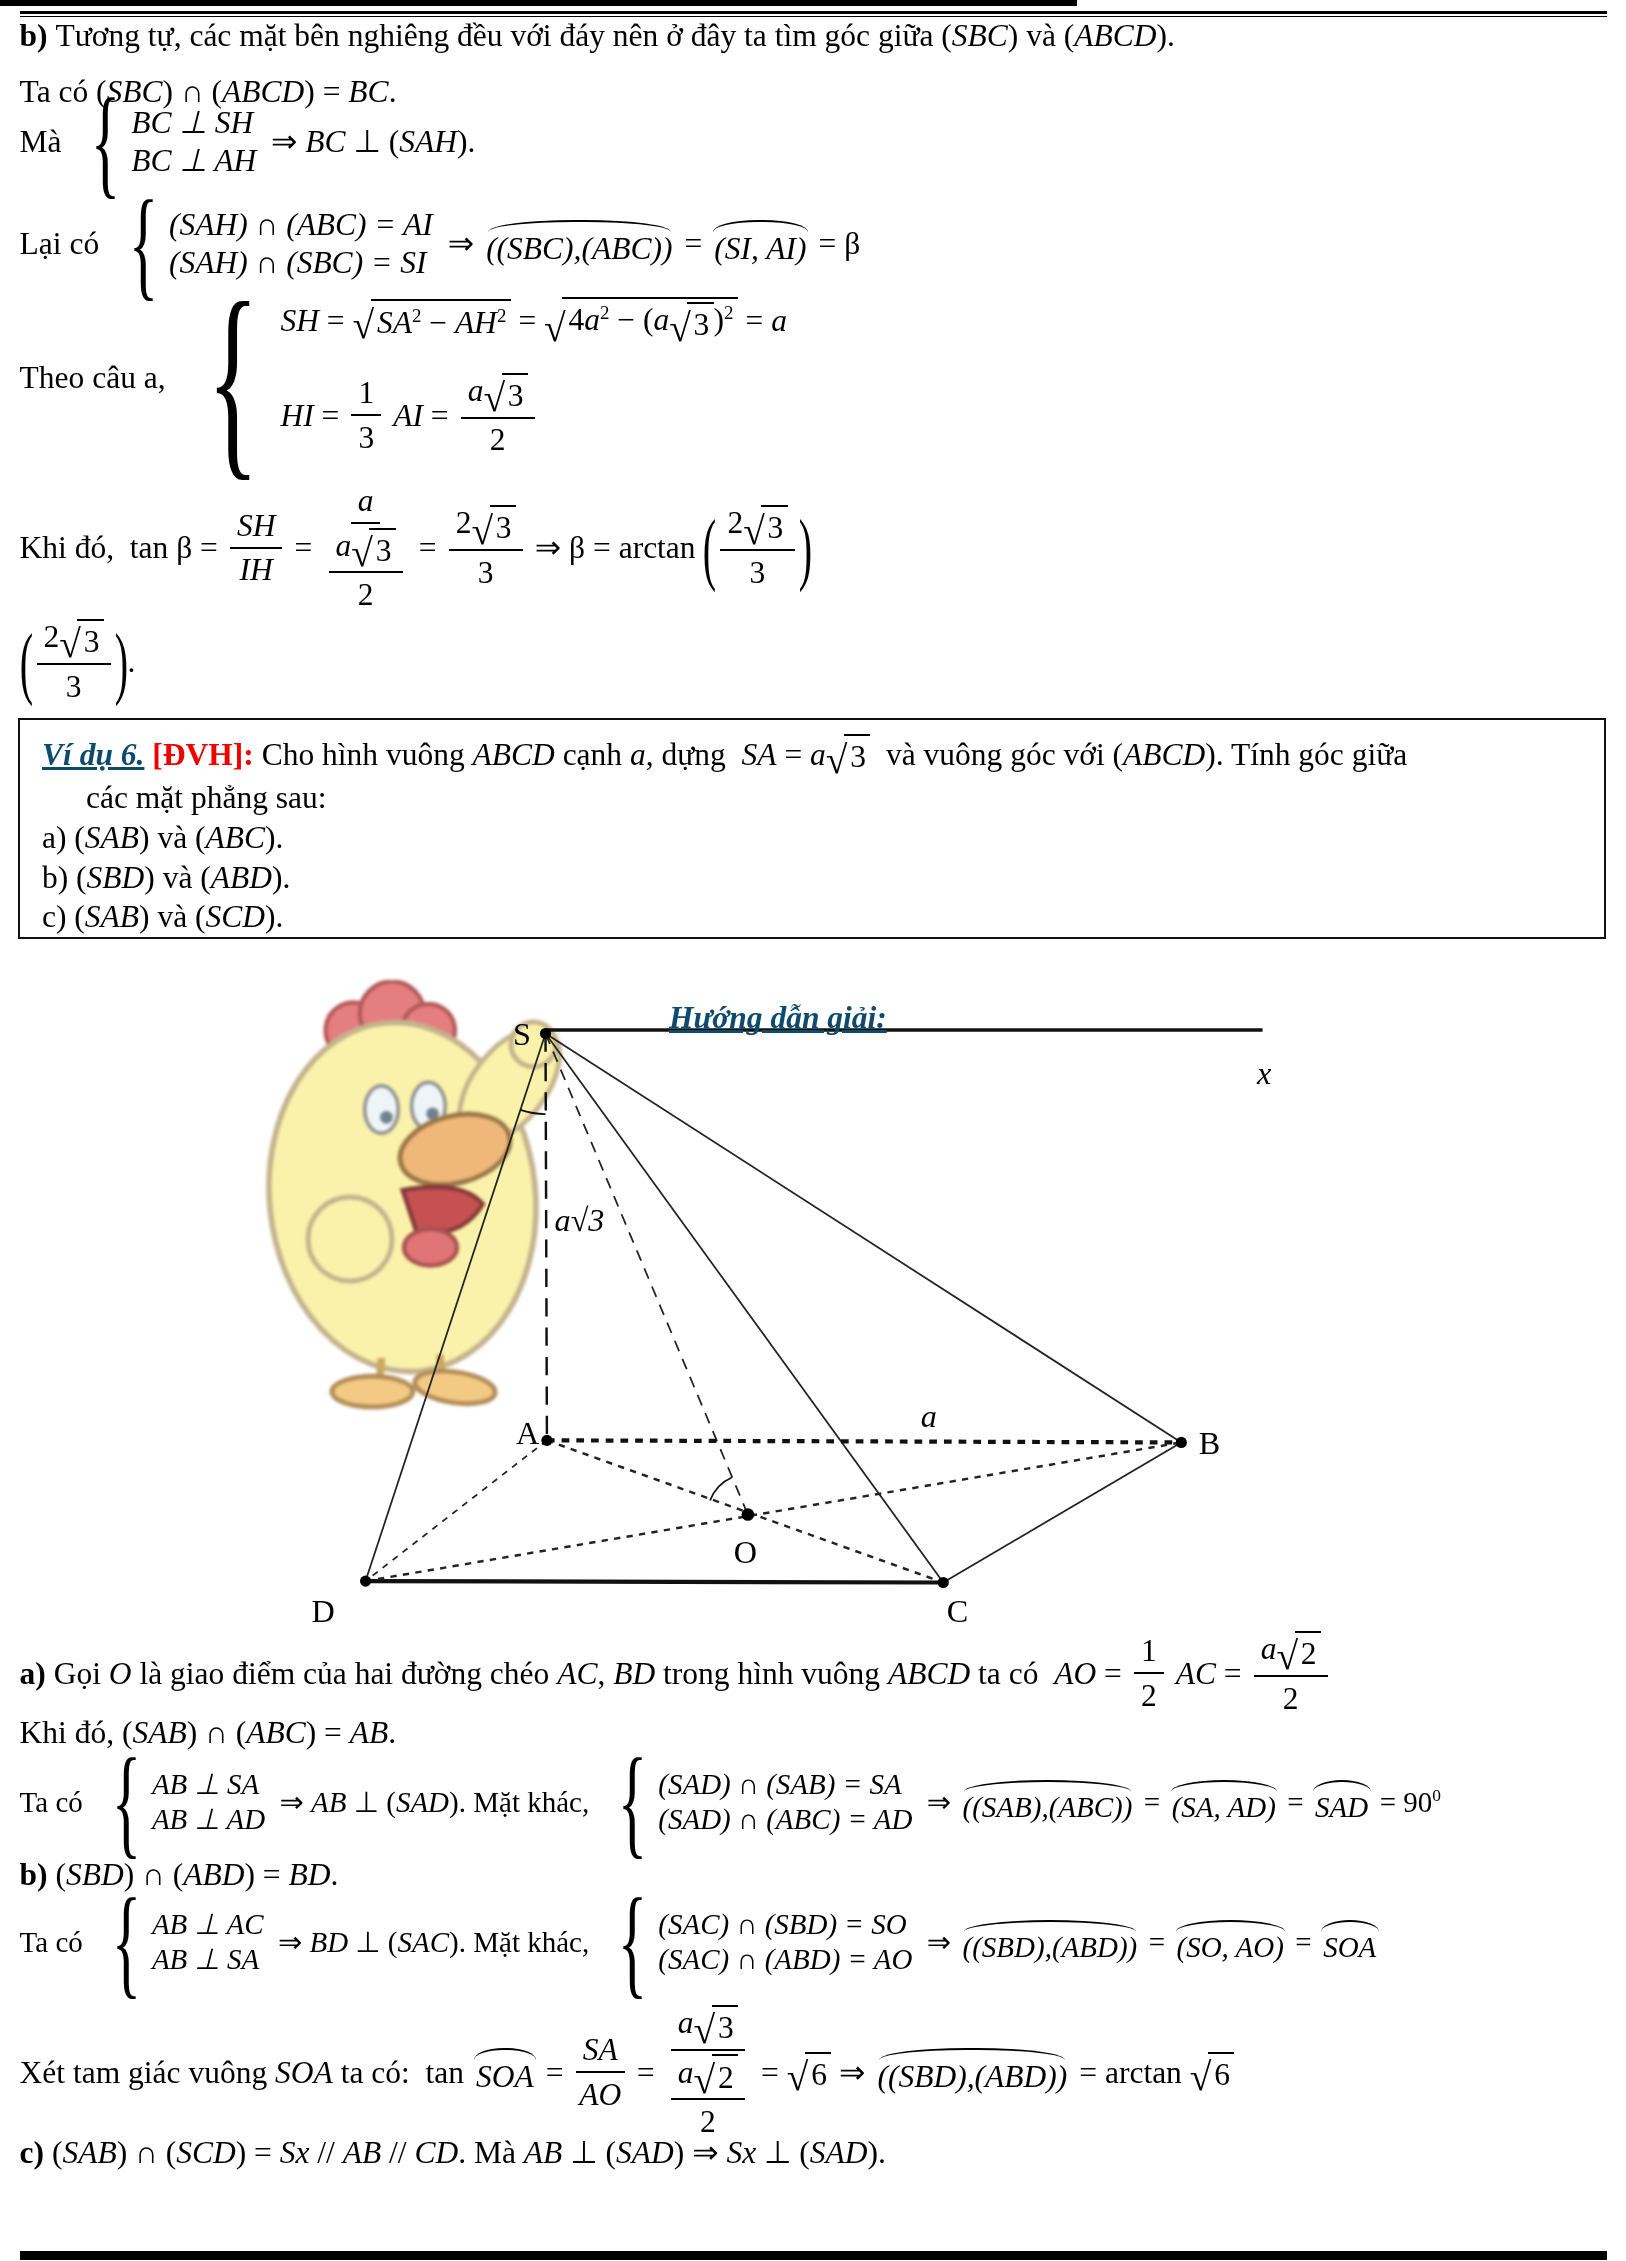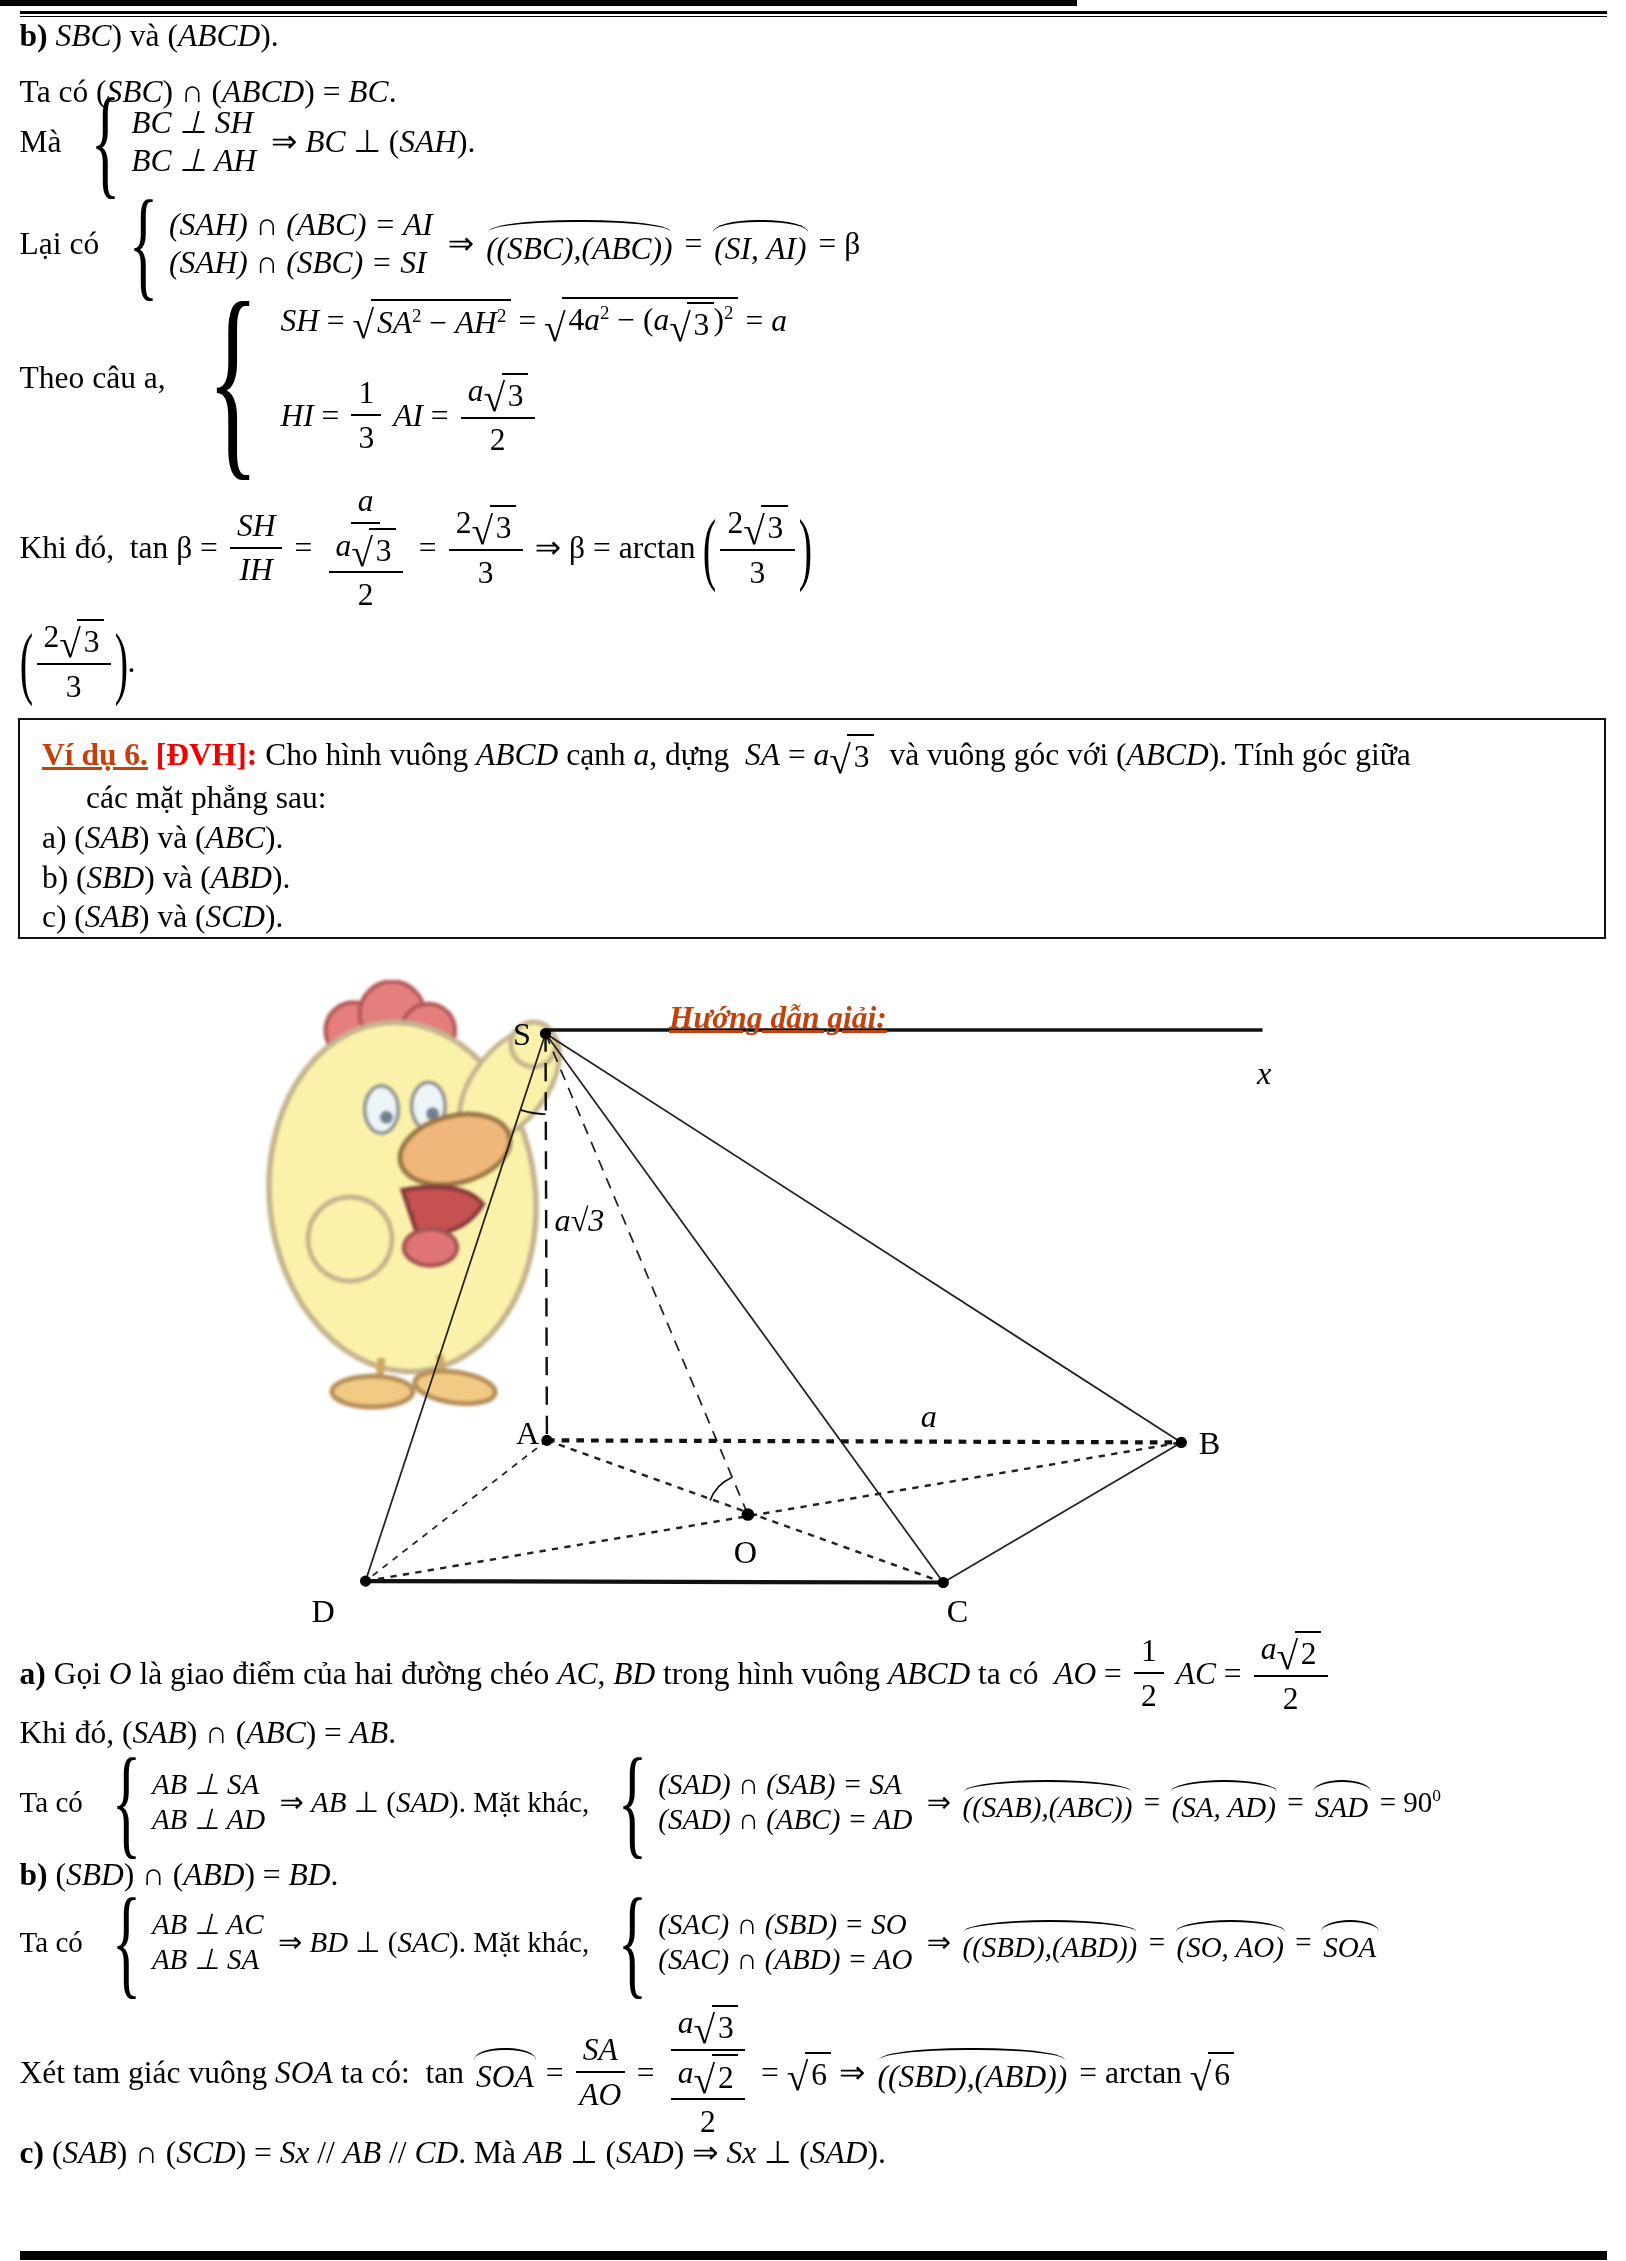--- a/index.html
+++ b/index.html
@@ -6,21 +6,21 @@
   #page{position:relative;width:1626px;height:2261px;background:#fff;overflow:hidden;
         font-family:"Liberation Serif",serif;color:#000;}
   
   .para{position:absolute;display:flex;align-items:center;white-space:pre;
         font-size:31.5px;line-height:1.2;z-index:4;}
   .para.tight{font-size:29px;}
   .b{font-weight:bold;}
   .i{font-style:italic;}
   .bi{font-weight:bold;font-style:italic;}
   .u{text-decoration:underline;}
-  .blue{color:#c2410c;}
+  .blue{color:#0c4a6e;font-style:italic;}
   .red{color:#f20000;}
   .sup{font-size:0.6em;vertical-align:super;line-height:1;}
   
   .frac{display:inline-flex;flex-direction:column;align-items:center;text-align:center;
         vertical-align:middle;margin:0 4.2px;}
   .num{display:block;border-bottom:2.1px solid #000;padding:0 7px 2.1px;}
   .den{display:block;padding-top:2.8px;}
   
   .sqrt{display:inline-flex;align-items:flex-end;vertical-align:middle;}
   .rs{font-size:1.25em;line-height:0.82;margin-right:-3.5px;}
@@ -119,21 +119,21 @@
     <text x="1352" y="2316">C</text>
     <text x="478" y="2316" text-anchor="end">D</text>
     <text x="1048" y="2232">O</text>
     <text x="1315" y="2038" class="it">a</text>
     <text x="792" y="1758" class="it">a√3</text>
   </svg>
 
   <div id="example-box"></div>
 
   <div id="paragraphs" style="position:absolute;inset:0;z-index:4;">
-      <div class="para" style="left: 19.6px; top: 17px;"><span class="b">b) </span><span class="i">SBC</span><span>) và (</span><span class="i">ABCD</span><span>).</span></div>
+      <div class="para" style="left: 19.6px; top: 17px;"><span class="b">b) </span><span>Tương tự, các mặt bên nghiêng đều với đáy nên ở đây ta tìm góc giữa (</span><span class="i">SBC</span><span>) và (</span><span class="i">ABCD</span><span>).</span></div>
       <div class="para" style="left: 19.6px; top: 73px;"><span>Ta có (</span><span class="i">SBC</span><span>) ∩ (</span><span class="i">ABCD</span><span>) = </span><span class="i">BC</span><span>.</span></div>
       <div class="para" style="left: 19.6px; top: 98px;"><span>Mà </span><span class="cases"><span class="cbrace">{</span><span class="ccol"><span class="crow"><span class="i">BC ⊥ SH</span></span><span class="crow"><span class="i">BC ⊥ AH</span></span></span></span><span> ⇒ </span><span class="i">BC</span><span> ⊥ (</span><span class="i">SAH</span><span>).</span></div>
       <div class="para" style="left: 19.6px; top: 200px;"><span>Lại có </span><span class="cases"><span class="cbrace">{</span><span class="ccol"><span class="crow"><span class="i">(SAH) ∩ (ABC) = AI</span></span><span class="crow"><span class="i">(SAH) ∩ (SBC) = SI</span></span></span></span><span> ⇒ </span><span class="hat"><span class="i">((SBC),(ABC))</span></span><span> = </span><span class="hat"><span class="i">(SI, AI)</span></span><span> = β</span></div>
       <div class="para" style="left: 19.6px; top: 297px;"><span>Theo câu a, </span><span class="cases"><span class="cbrace big">{</span><span class="ccol bigcol"><span class="crow"><span class="i">SH</span><span> = </span><span class="sqrt"><span class="rs">√</span><span class="rb"><span class="i">SA</span><span class="sup">2</span><span> − </span><span class="i">AH</span><span class="sup">2</span></span></span><span> = </span><span class="sqrt"><span class="rs">√</span><span class="rb"><span>4</span><span class="i">a</span><span class="sup">2</span><span> − (</span><span class="i">a</span><span class="sqrt"><span class="rs">√</span><span class="rb"><span>3</span></span></span><span>)</span><span class="sup">2</span></span></span><span> = </span><span class="i">a</span></span><span class="crow"><span class="i">HI</span><span> = </span><span class="frac"><span class="num"><span>1</span></span><span class="den"><span>3</span></span></span><span> </span><span class="i">AI</span><span> = </span><span class="frac"><span class="num"><span class="i">a</span><span class="sqrt"><span class="rs">√</span><span class="rb"><span>3</span></span></span></span><span class="den"><span>2</span></span></span></span></span></span></div>
       <div class="para" style="left: 19.6px; top: 482px;"><span>Khi đó,  tan β = </span><span class="frac"><span class="num"><span class="i">SH</span></span><span class="den"><span class="i">IH</span></span></span><span> = </span><span class="frac"><span class="num"><span class="i">a</span></span><span class="den"><span class="frac"><span class="num"><span class="i">a</span><span class="sqrt"><span class="rs">√</span><span class="rb"><span>3</span></span></span></span><span class="den"><span>2</span></span></span></span></span><span> = </span><span class="frac"><span class="num"><span>2</span><span class="sqrt"><span class="rs">√</span><span class="rb"><span>3</span></span></span></span><span class="den"><span>3</span></span></span><span> ⇒ β = arctan </span><span class="bigp">(</span><span class="frac"><span class="num"><span>2</span><span class="sqrt"><span class="rs">√</span><span class="rb"><span>3</span></span></span></span><span class="den"><span>3</span></span></span><span class="bigp">)</span></div>
       <div class="para" style="left: 19.6px; top: 618px;"><span class="bigp">(</span><span class="frac"><span class="num"><span>2</span><span class="sqrt"><span class="rs">√</span><span class="rb"><span>3</span></span></span></span><span class="den"><span>3</span></span></span><span class="bigp">)</span><span>.</span></div>
       <div class="para" style="left: 42px; top: 734px;"><span class="blue b u">Ví dụ 6.</span><span> </span><span class="red b">[ĐVH]:</span><span> Cho hình vuông </span><span class="i">ABCD</span><span> cạnh </span><span class="i">a</span><span>, dựng  </span><span class="i">SA</span><span> = </span><span class="i">a</span><span class="sqrt"><span class="rs">√</span><span class="rb"><span>3</span></span></span><span>  và vuông góc với (</span><span class="i">ABCD</span><span>). Tính góc giữa</span></div>
       <div class="para" style="left: 42px; top: 779px; margin-left: 44px;"><span>các mặt phẳng sau:</span></div>
       <div class="para" style="left: 42px; top: 819px;"><span>a) (</span><span class="i">SAB</span><span>) và (</span><span class="i">ABC</span><span>).</span></div>
       <div class="para" style="left: 42px; top: 859px;"><span>b) (</span><span class="i">SBD</span><span>) và (</span><span class="i">ABD</span><span>).</span></div>

